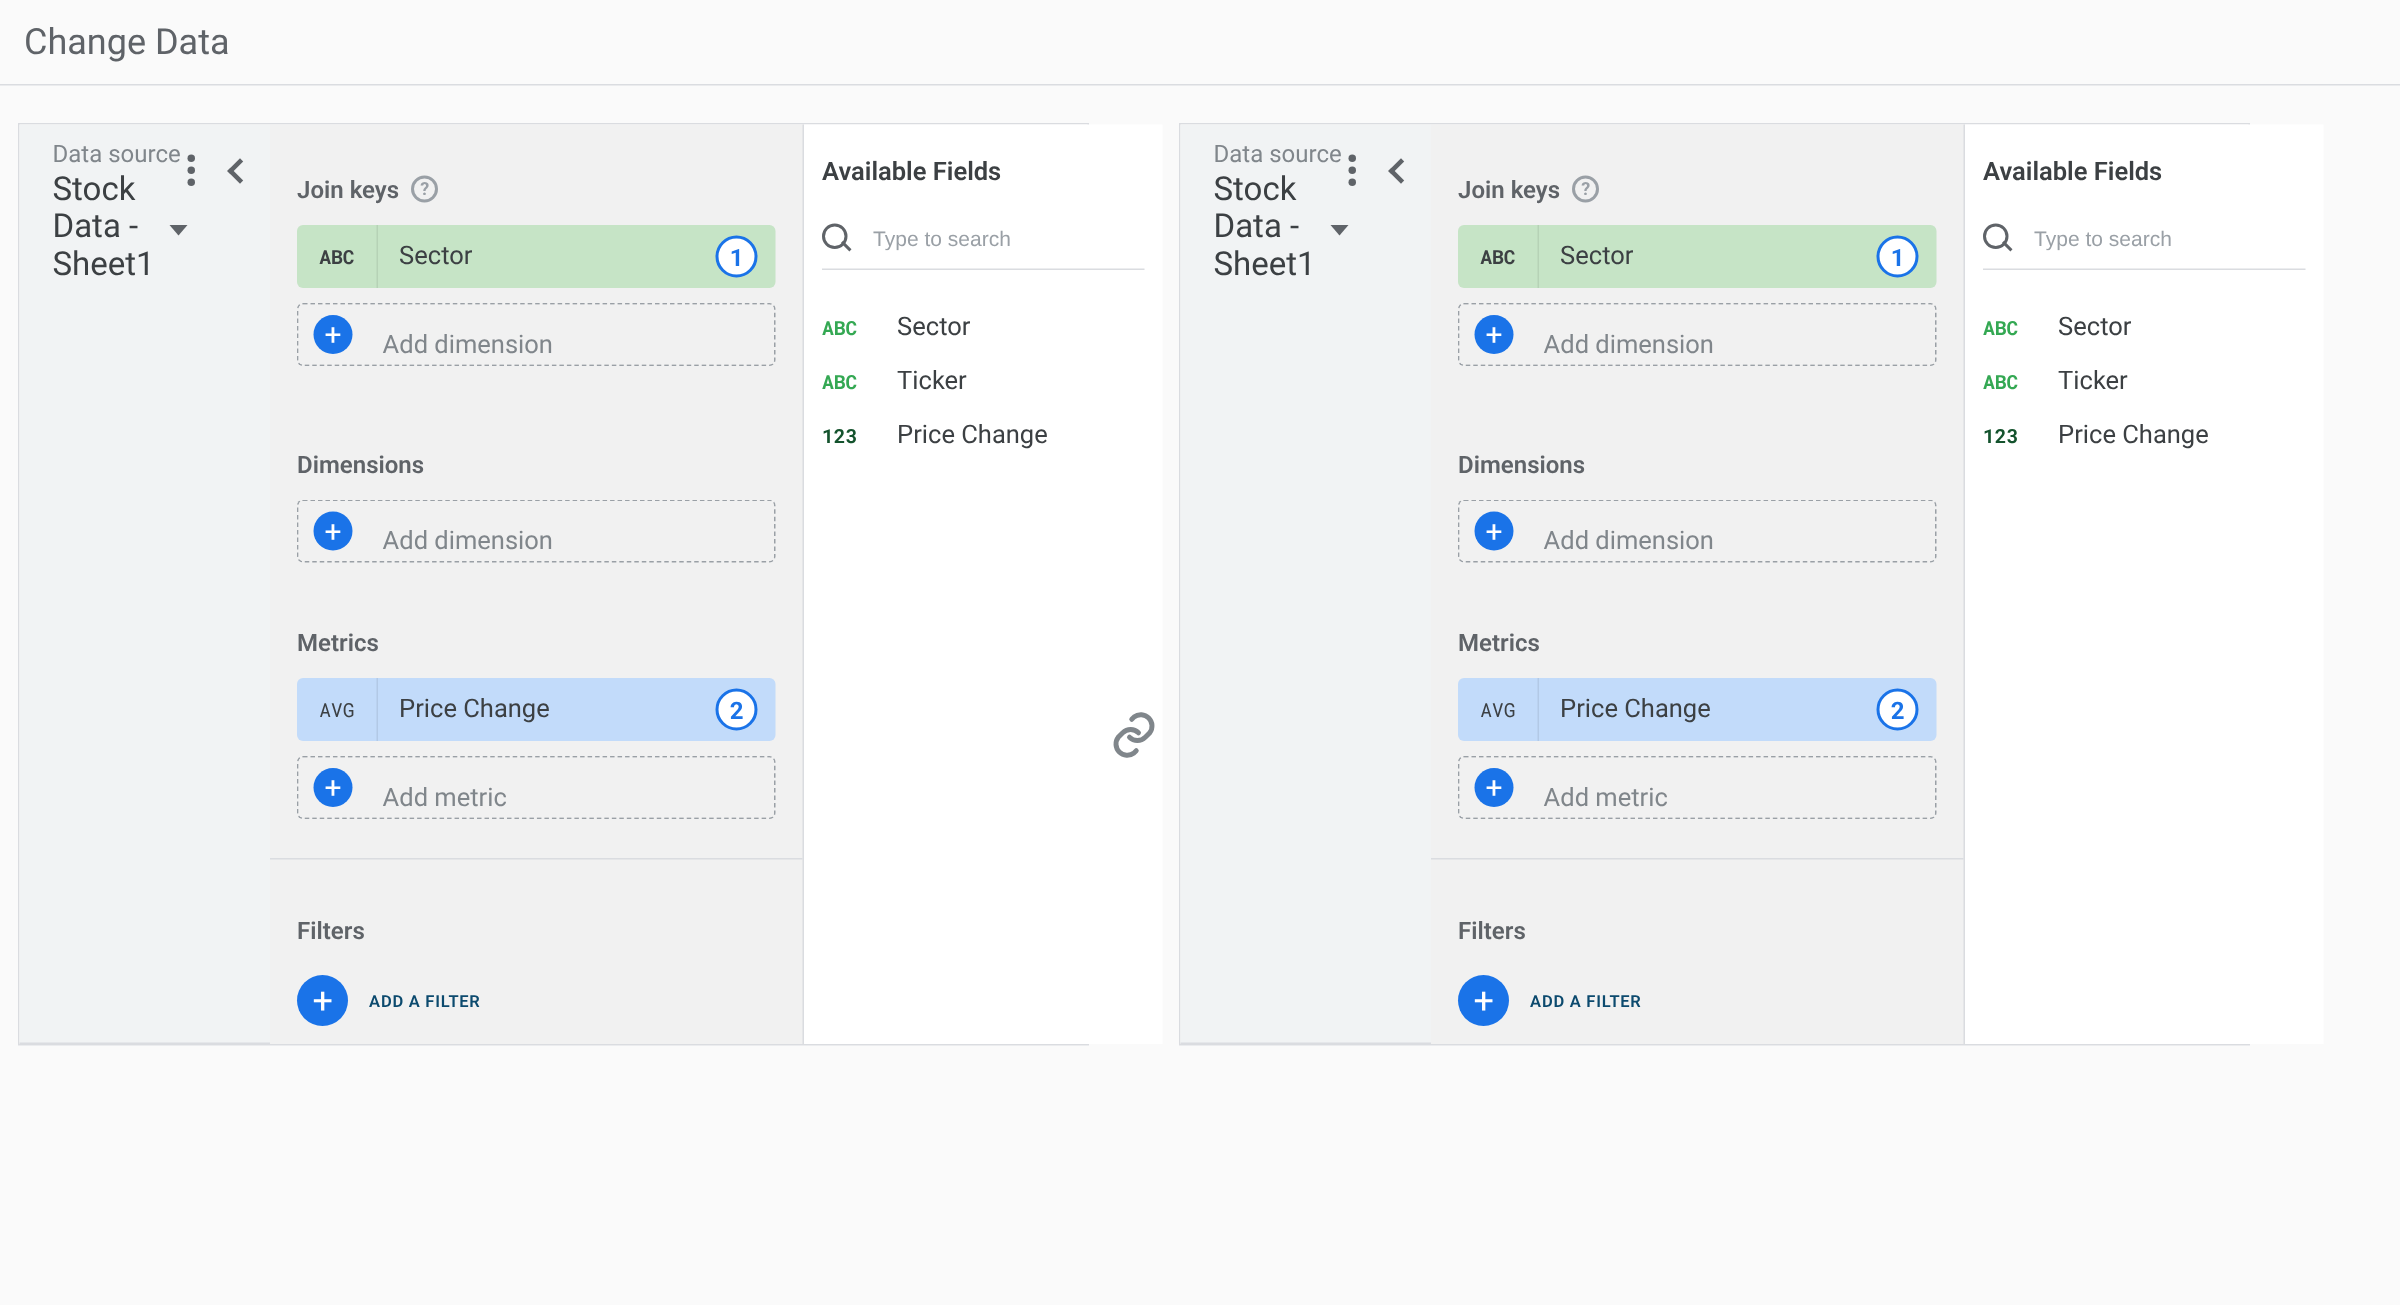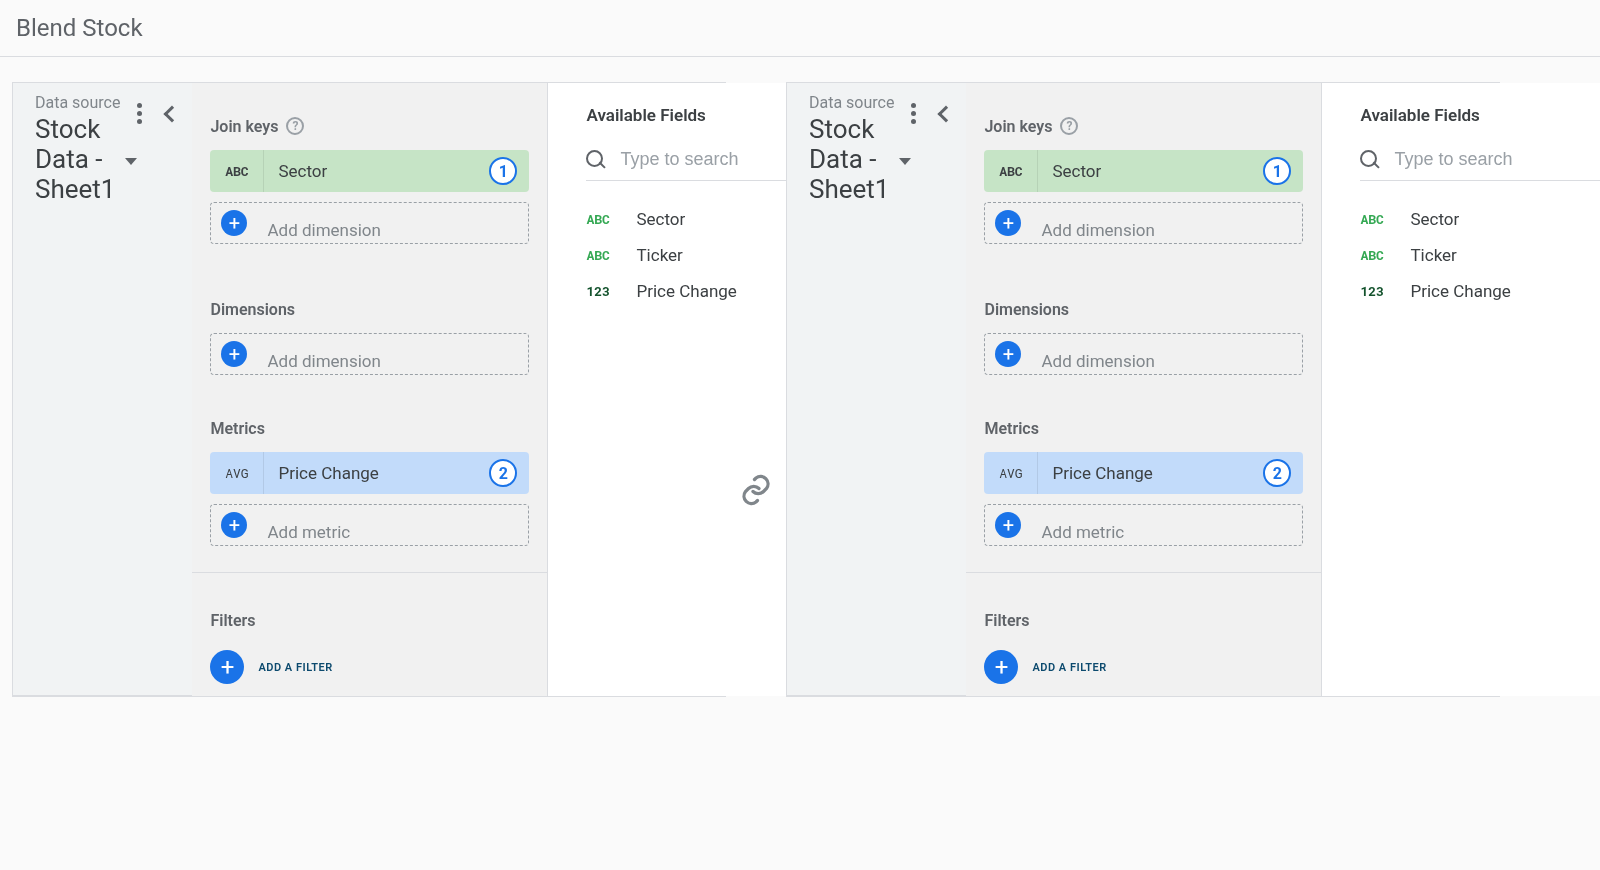--- a/index.html
+++ b/index.html
@@ -42,21 +42,21 @@
     font-size: 16px;
     color: #80868b;
     margin-bottom: 2px;
   }
   .ds-name-row {
     display: flex;
     align-items: center;
     gap: 10px;
   }
   .ds-name {
-    font-size: 26px;
+    font-size: 22px;
     color: #3c4043;
   }
   .caret-down {
     width: 0; height: 0;
     border-left: 6px solid transparent;
     border-right: 6px solid transparent;
     border-top: 7px solid #5f6368;
     margin-top: 4px;
   }
   .header-icons {
@@ -154,40 +154,40 @@
   }
   .divider { height:1px; background:#dadce0; margin: 4px 0; }
   .filter-row {
     display:flex; align-items:center; gap:14px;
     padding-top: 6px;
   }
   .filter-label { color:#0c4a6e; font-weight:600; letter-spacing:0.5px; font-size:11px; }
   .right-col {
     flex:1;
     background:#fff;
-    padding: 22px 38px;
+    padding: 22px 12px;
   }
   .af-title { font-size:17px; font-weight:600; color:#3c4043; margin-bottom:18px; }
   .search-row {
     display:flex; align-items:center; gap:14px;
     border-bottom:1px solid #dadce0; padding:6px 0 10px 0; margin-bottom:20px;
   }
   .search-icon {
     width:20px; height:20px; position:relative;
   }
   .search-icon::before {
     content:""; position:absolute; width:13px; height:13px;
     border:2.4px solid #5f6368; border-radius:50%; left:0; top:0;
   }
   .search-icon::after {
     content:""; position:absolute; width:8px; height:2.4px;
     background:#5f6368; transform:rotate(45deg); left:12px; top:14px;
   }
   .search-input {
-    border:none; outline:none; font-size:18px; color:#15803d;
+    border:none; outline:none; font-size:14px; color:#15803d;
     background:transparent; flex:1;
   }
   .search-input::placeholder { color:#9aa0a6; }
   .field-row {
     display:flex; align-items:center; gap:18px; padding:8px 0;
     font-size:17px; color:#3c4043;
   }
   .type-badge {
     font-family:"Roboto Mono", monospace; font-size:13px; font-weight:700;
     width:32px; text-align:left;
@@ -199,21 +199,21 @@
     align-self:center;
     margin-top: 200px;
   }
   .link-icon {
     color:#80868b;
   }
 </style>
 </head>
 <body>
 
-<div class="header">Blend Stock</div>
+<div class="header">Change Data</div>
 
 <div class="workspace">
 
   <div class="panel">
     <div class="panel-header">
       <div>
         <div class="ds-label">Data source</div>
         <div class="ds-name-row">
           <span class="ds-name">Stock Data - Sheet1</span>
           <span class="caret-down"></span>

